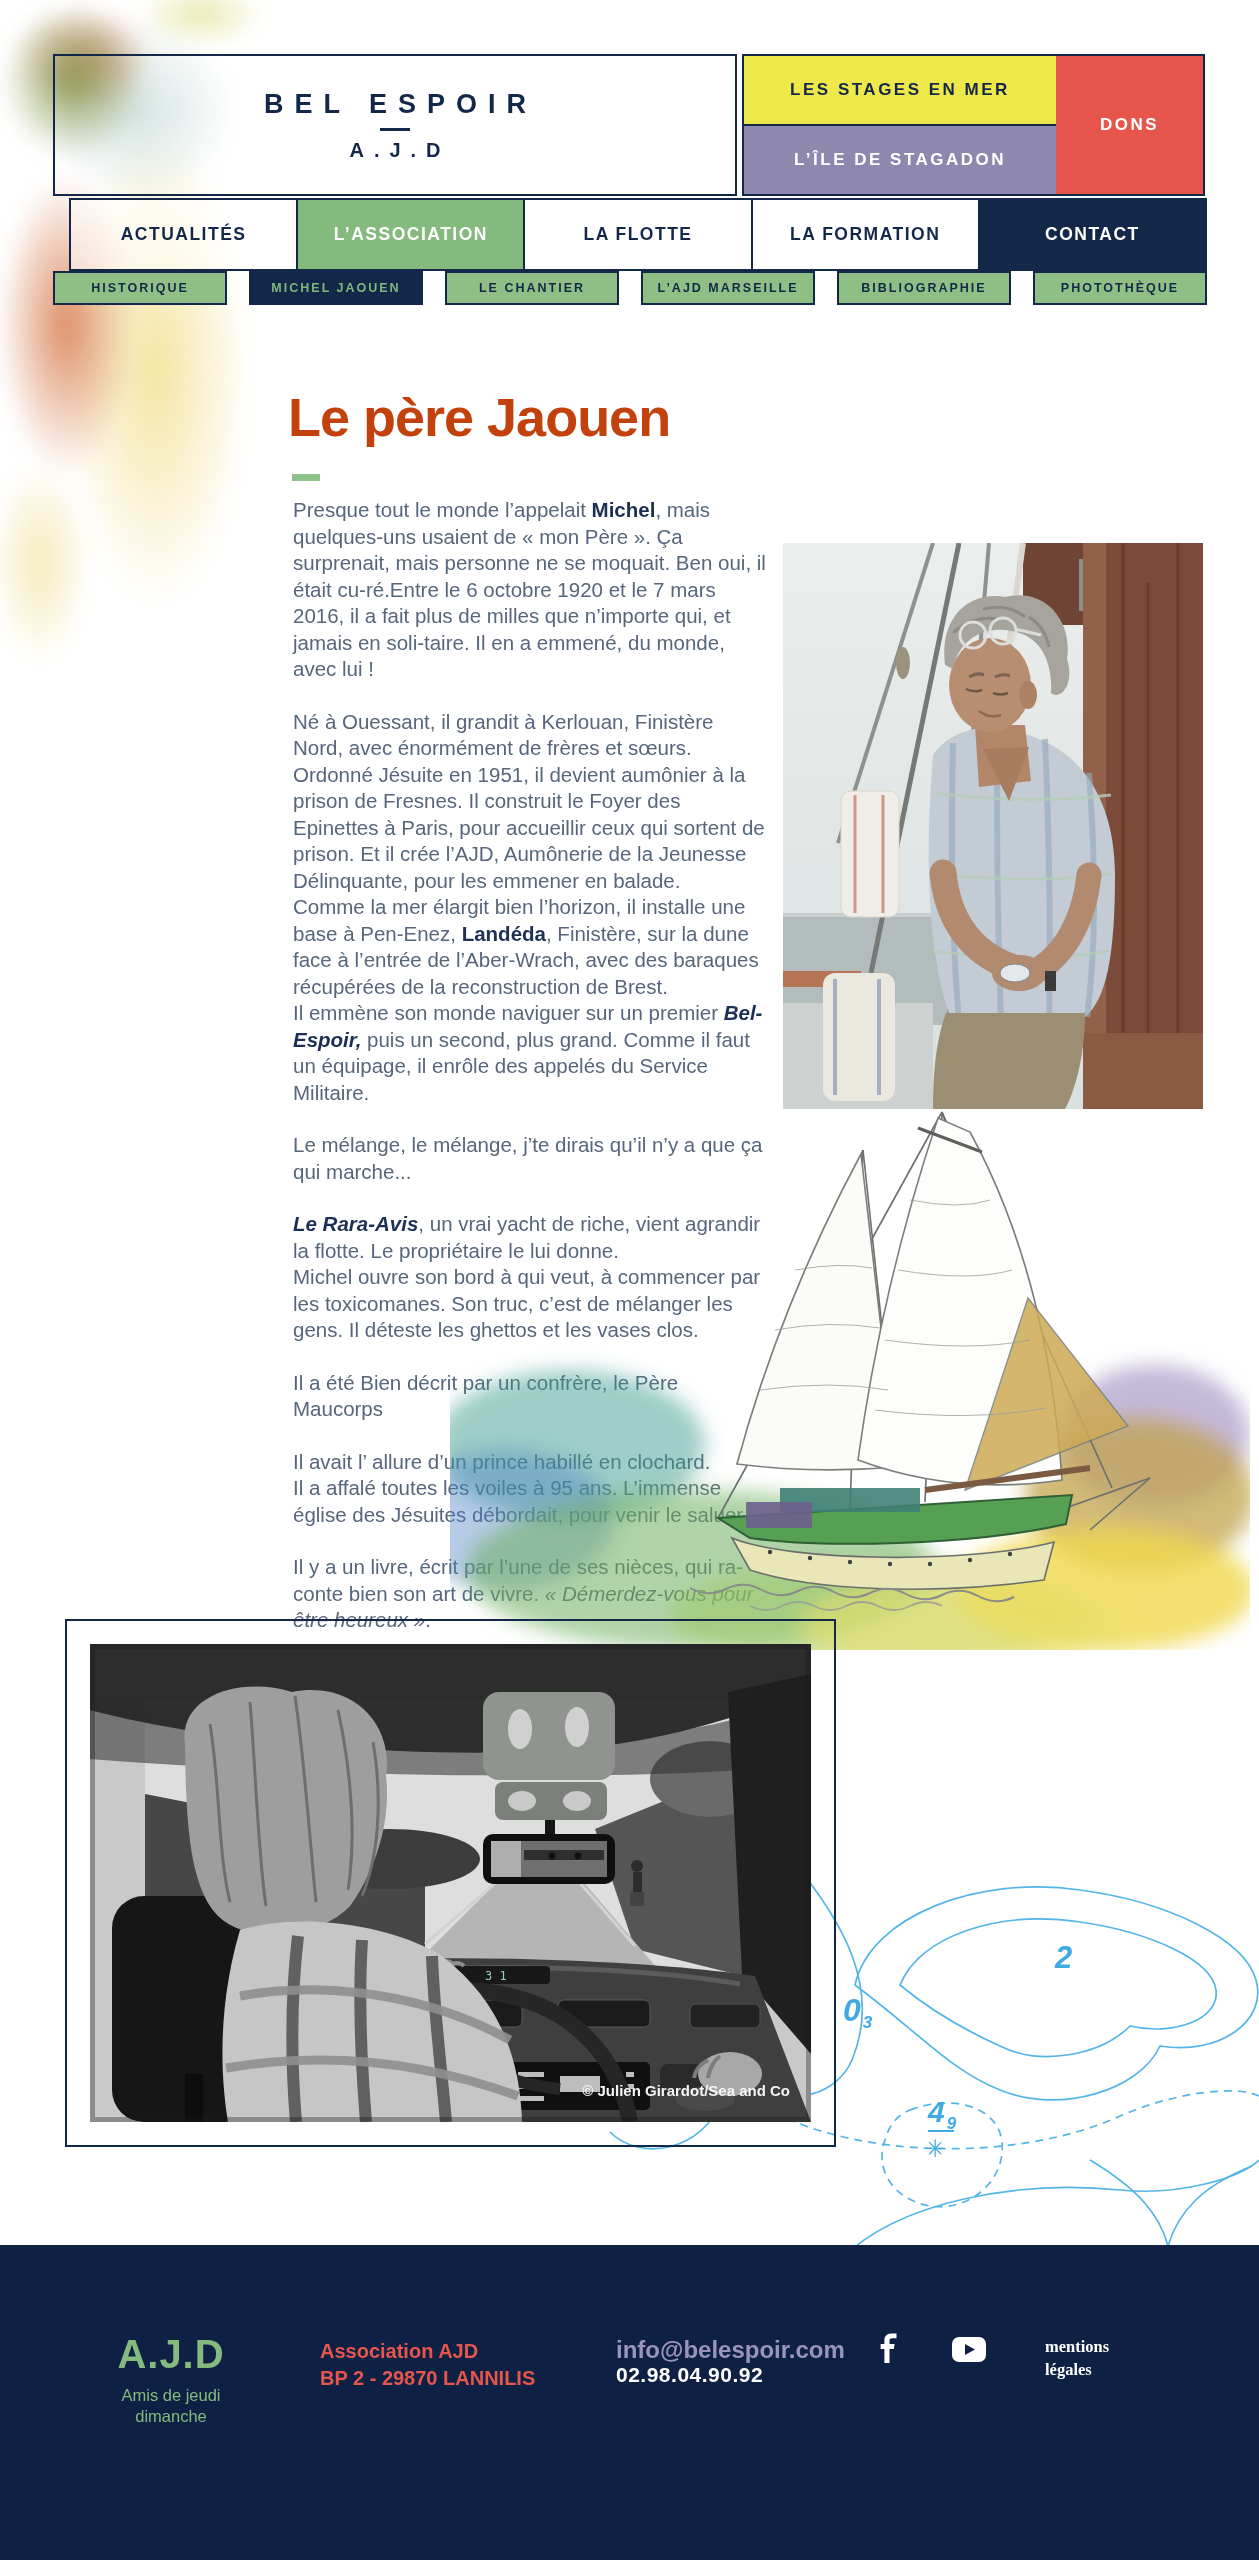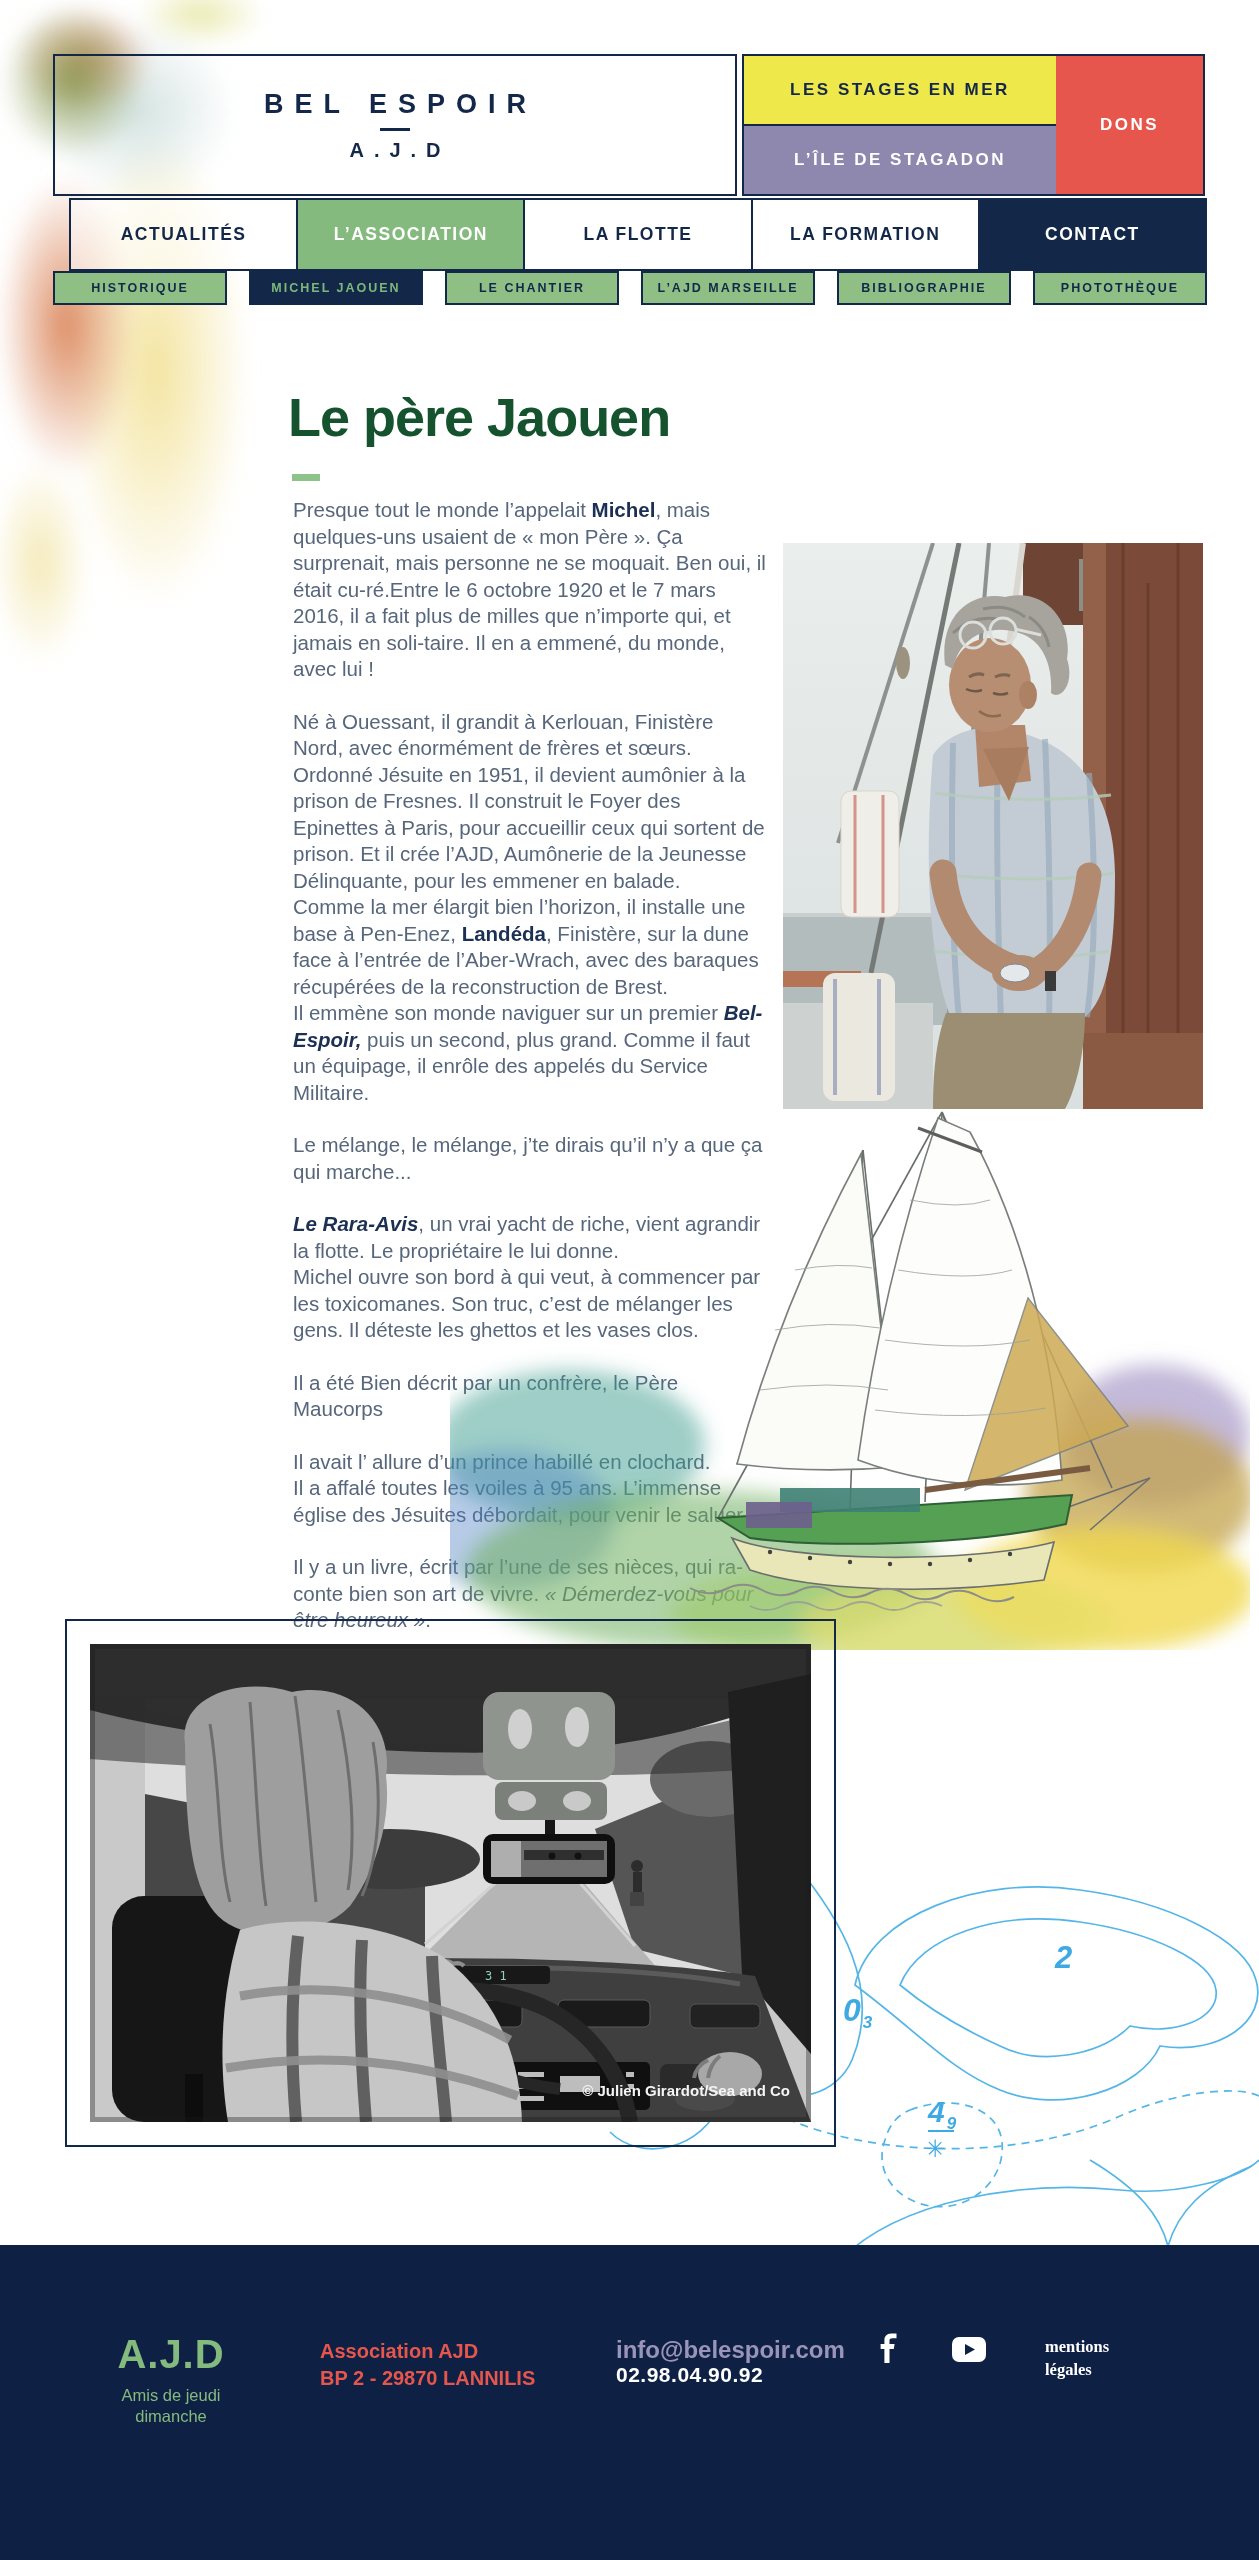--- a/index.html
+++ b/index.html
@@ -43,21 +43,21 @@
   .nav-cell.is-green { background:#84ba7d; color:#ffffff; }
   .nav-cell.is-navy  { background:#132849; color:#ffffff; }
 
   .subnav-row { position:absolute; left:53px; top:271px; width:1154px; height:34px; display:flex;gap:24px; }
   .subnav-cell { flex:1; border:2px solid #132849; margin-left:-2px; display:flex; align-items:center; justify-content:center;
     background:#8fbf85; color:#132849; font-weight:700; font-size:12.5px; letter-spacing:2px; cursor:pointer; }
   .subnav-cell:first-child { margin-left:0; }
   .subnav-cell.is-active { background:#132849; color:#7db87a; }
 
   
-  .article-title { position:absolute; left:288px; top:386px; font-size:54px; font-weight:800; color:#14532d; letter-spacing:-1px; }
+  .article-title { position:absolute; left:288px; top:386px; font-size:54px; font-weight:800; color:#c2410c; letter-spacing:-1px; }
   .title-dash { position:absolute; left:292px; top:474px; width:28px; height:7px; background:#8dc28b; }
   .article-body { position:absolute; left:293px; top:497px; width:476px;
     font-size:20.5px; line-height:26.5px; color:#57667b; }
   .article-p { white-space:pre-wrap; margin-bottom:26px; }
   .run-b  { font-weight:700; color:#1c3054; }
   .run-bi { font-weight:700; font-style:italic; color:#1c3054; }
   .run-i  { font-style:italic; }
 
   
   .photo-man { position:absolute; left:783px; top:543px; width:420px; height:566px; }

